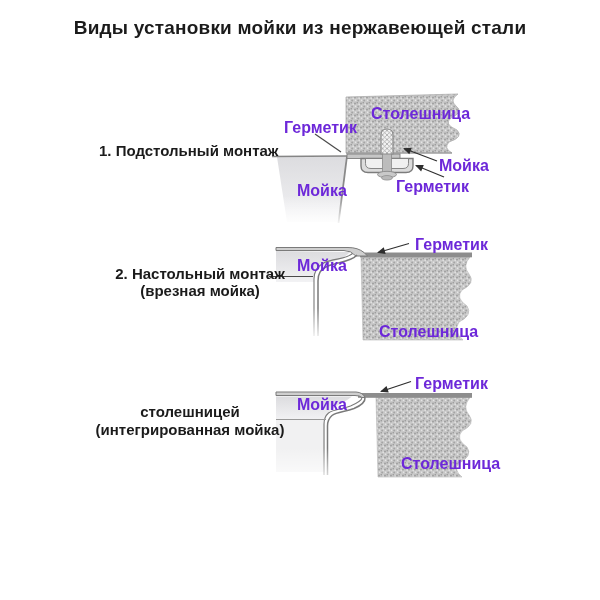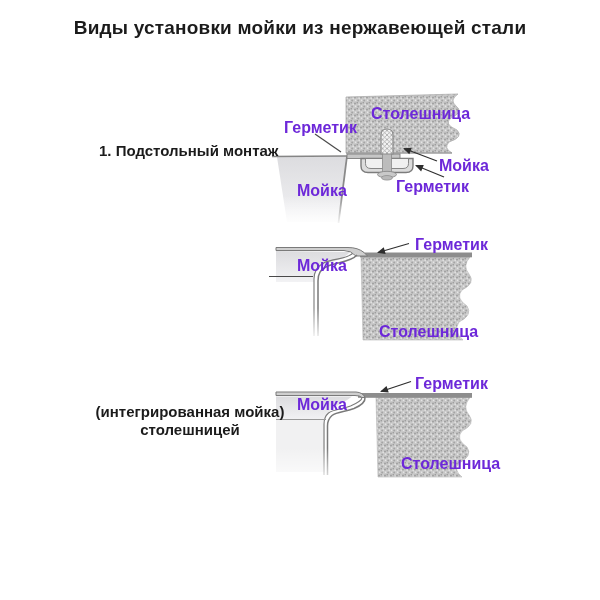--- a/index.html
+++ b/index.html
@@ -100,23 +100,27 @@
       <path d="M362,397.5 C362,400.5 357.5,403 350.5,406 C341.5,409.5 333.5,409 328.5,413 C325,416 324,419.5 324,424 L324,475" fill="none" stroke="#7a7a7a" stroke-width="1.1"></path>
       <line x1="276" y1="419.5" x2="326" y2="419.5" stroke="#9a9a9a" stroke-width="1"></line>
       <rect x="272" y="448" width="84" height="40" fill="url(#fadeW)"></rect>
       <line x1="411" y1="381.5" x2="381" y2="391.5" stroke="#2e2e2e" stroke-width="1.1" marker-end="url(#arrow)"></line>
     </g>
   </svg>
 
   <div class="heading h1">
     <span class="hl">1. Подстольный монтаж</span>
   </div>
+  <div class="heading h2">
+    <span class="hl">2. Настольный монтаж</span>
+    <span class="hl">(врезная мойка)</span>
+  </div>
   <div class="heading h3">
+    <span class="hl">столешницей</span>
     <span class="hl">(интегрированная мойка)</span>
-    <span class="hl">столешницей</span>
   </div>
 
   <div class="lbl" style="left:371px;top:105px;">Столешница</div>
   <div class="lbl" style="left:284px;top:119px;">Герметик</div>
   <div class="lbl" style="left:297px;top:182px;">Мойка</div>
   <div class="lbl" style="left:439px;top:157px;">Мойка</div>
   <div class="lbl" style="left:396px;top:178px;">Герметик</div>
 
   <div class="lbl" style="left:297px;top:257px;">Мойка</div>
   <div class="lbl" style="left:415px;top:236px;">Герметик</div>

